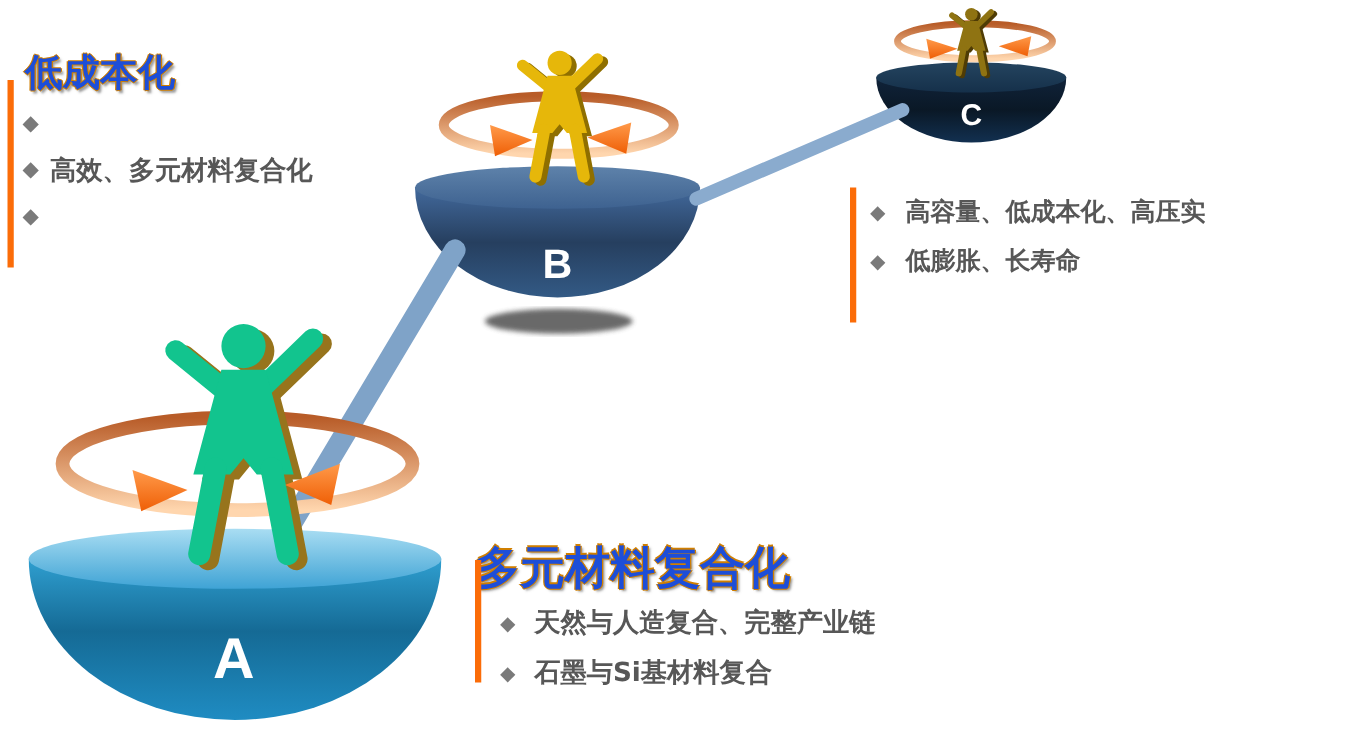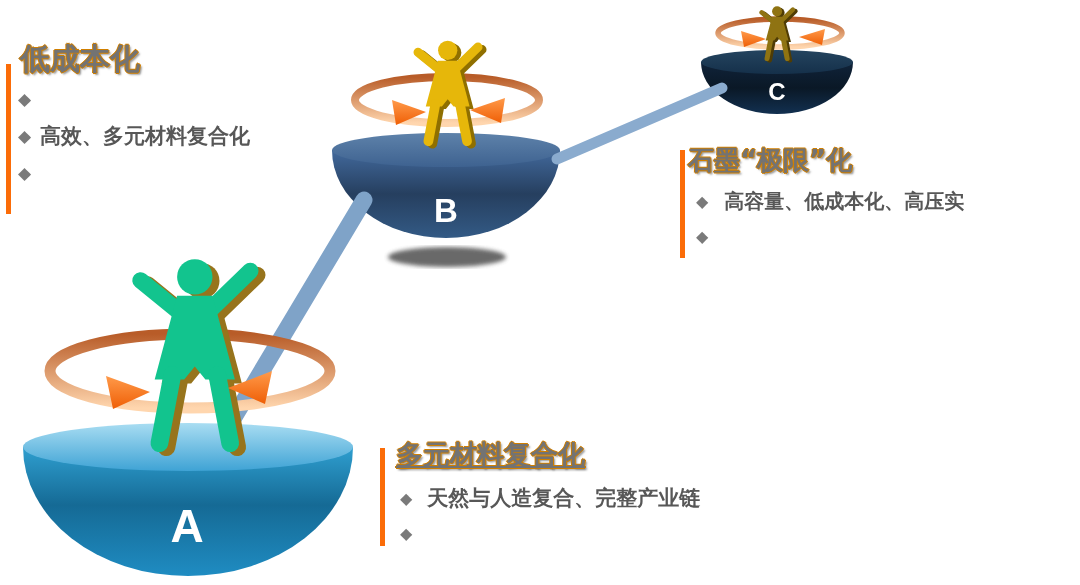--- a/index.html
+++ b/index.html
@@ -4,41 +4,41 @@
 <style>
   html,body{margin:0;padding:0;background:#fff;}
   #canvas{
     position:relative;width:1080px;height:585px;overflow:hidden;background:#ffffff;
     font-family:"DejaVu Sans","Liberation Sans",sans-serif;
   }
   #scene{position:absolute;left:0;top:0;}
   .callout{position:absolute;}
   .callout .bar{position:absolute;width:5px;background:#FB6C08;}
   .callout .title{
-    font-weight:bold;color:#737373;white-space:nowrap;
+    font-weight:bold;color:#1d4ed8;white-space:nowrap;
     text-shadow:1px 0 0 #d07f00,-1px 0 0 #d07f00,0 1px 0 #d07f00,0 -1px 0 #d07f00,2px 2px 2px rgba(70,70,70,.55);
   }
   .bullet{display:flex;align-items:center;white-space:nowrap;color:#575757;font-weight:bold;}
   .bullet .diamond{color:#7a7a7a;flex:0 0 auto;}
   
   .c1{left:6px;top:42px;}
   .c1 .bar{left:0;top:22px;height:150px;}
   .c1 .title{margin-left:14px;font-size:30px;line-height:34px;}
   .c1 .bullet{margin-left:12px;margin-top:13px;font-size:21px;}
   .c1 .diamond{font-size:17px;margin-right:9px;}
   
   .c2{left:680px;top:144px;}
   .c2 .bar{left:0;top:6px;height:108px;}
   .c2 .title{margin-left:8px;font-size:26px;line-height:32px;}
   .c2 .bullet{margin-left:16px;margin-top:12px;font-size:20px;}
   .c2 .diamond{font-size:16px;margin-right:16px;}
   
   .c3{left:380px;top:438px;}
   .c3 .bar{left:0;top:10px;height:98px;}
-  .c3 .title{margin-left:16px;font-size:27px;line-height:34px;text-decoration:underline;}
+  .c3 .title{font-size:36px;line-height:34px;}
   .c3 .bullet{margin-left:20px;margin-top:12px;font-size:21px;}
   .c3 .diamond{font-size:16px;margin-right:15px;}
   .platform-letter{fill:#ffffff;font-family:"Liberation Sans","DejaVu Sans",sans-serif;font-weight:bold;text-anchor:middle;}
 </style>
 </head>
 <body>
 
 <div id="canvas">
 
   <svg id="scene" width="1080" height="585" viewBox="0 0 1080 585">
@@ -143,35 +143,36 @@
       <span class="diamond">◆</span>
       <span>高效、多元材料复合化</span>
     </div>
     <div class="bullet">
       <span class="diamond">◆</span>
     </div>
   </div>
 
   <div class="callout c2">
     <div class="bar"></div>
-    <div class="title">石墨“极限”化</div>
     <div class="bullet">
       <span class="diamond">◆</span>
       <span>高容量、低成本化、高压实</span>
     </div>
     <div class="bullet">
       <span class="diamond">◆</span>
+      <span>低膨胀、长寿命</span>
     </div>
   </div>
 
   <div class="callout c3">
     <div class="bar"></div>
     <div class="title">多元材料复合化</div>
     <div class="bullet">
       <span class="diamond">◆</span>
       <span>天然与人造复合、完整产业链</span>
     </div>
     <div class="bullet">
       <span class="diamond">◆</span>
+      <span>石墨与Si基材料复合</span>
     </div>
   </div>
 
 </div>
 
 </body></html>

